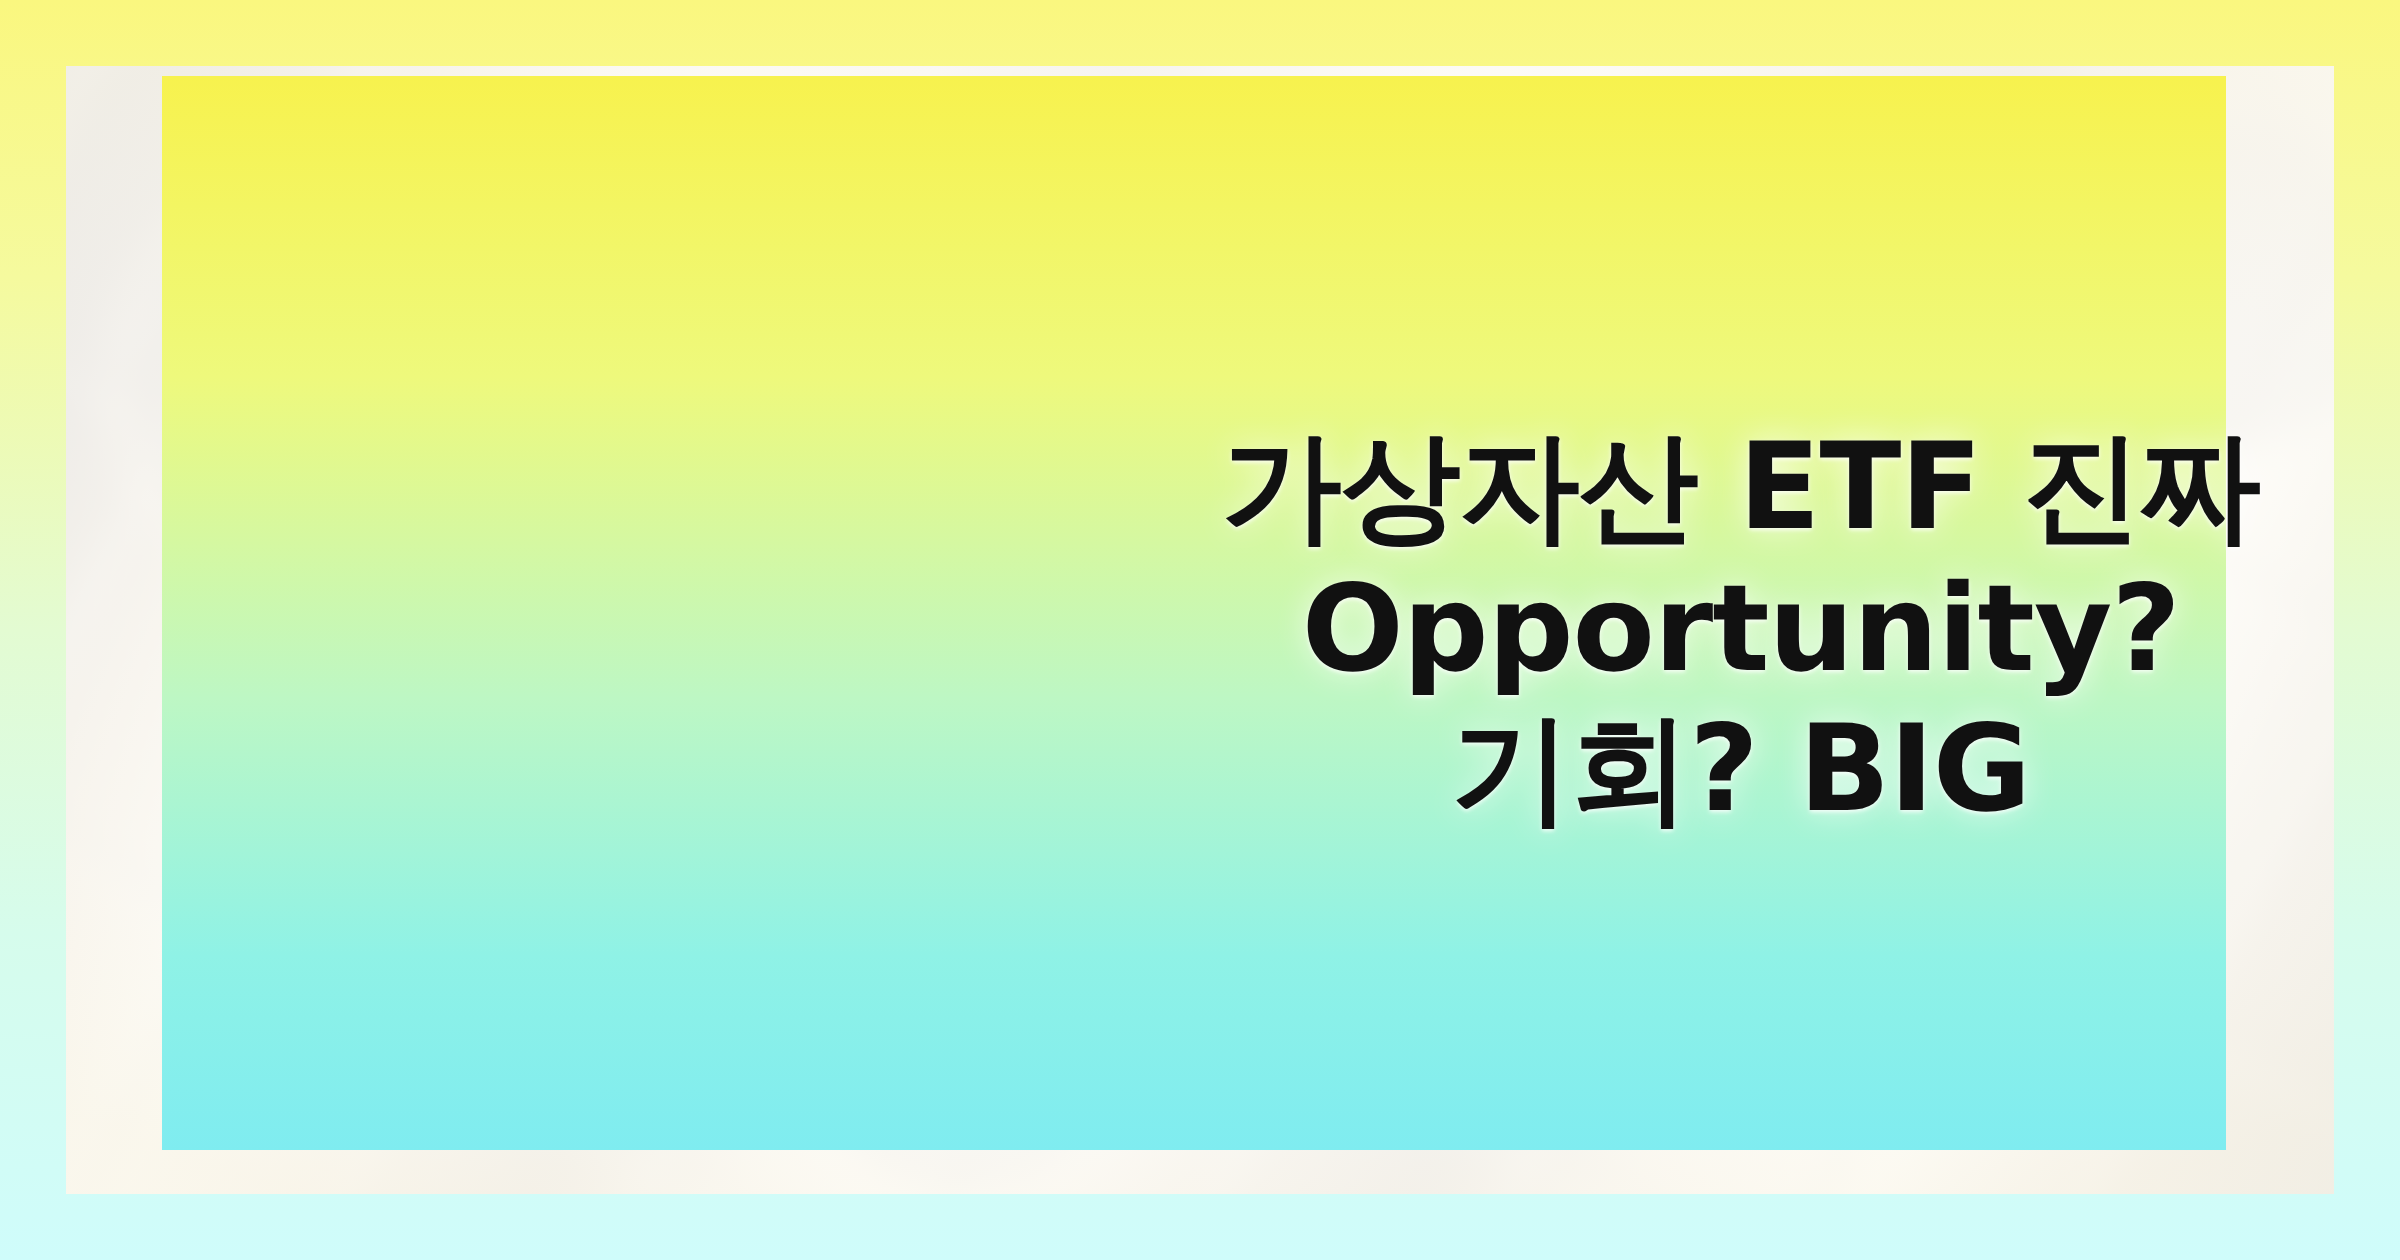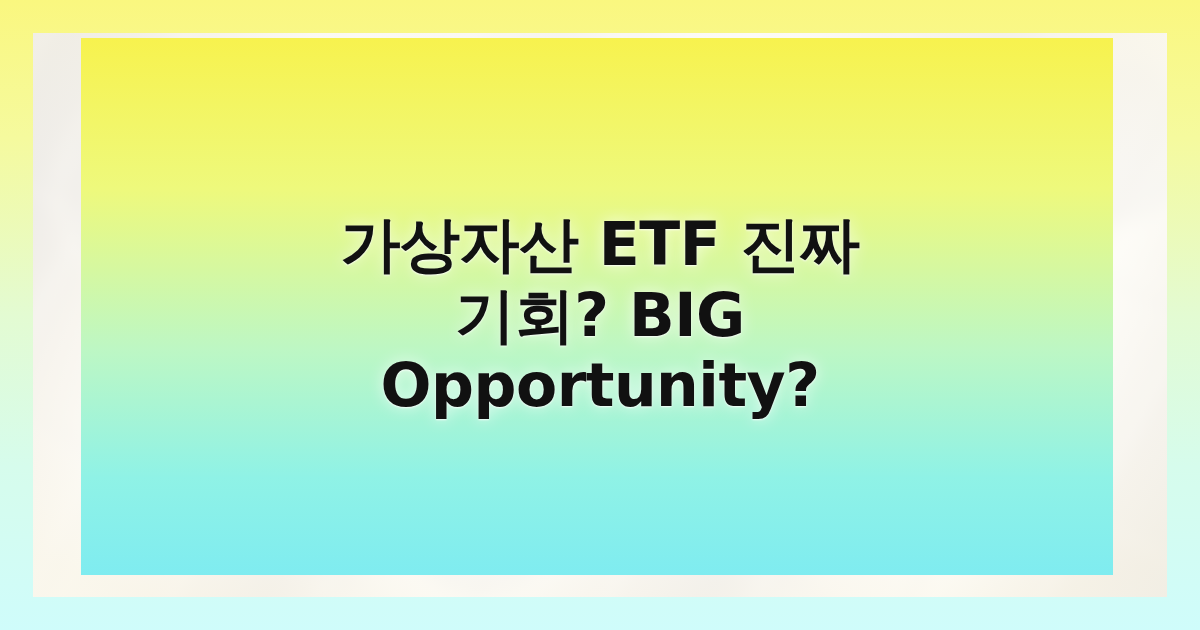--- a/index.html
+++ b/index.html
@@ -92,21 +92,21 @@
     box-sizing:border-box;border:2px solid transparent;
     background:
       linear-gradient(#ffffff00,#ffffff00) padding-box,
       linear-gradient(180deg,#f7f24e 0%,#eef97c 28%,#bdf7c4 58%,#8ff2e6 82%,#7fecf0 100%) border-box;
     pointer-events:none;
   }
 
   
   .title-wrap{
     position:absolute;left:0;right:0;top:0;bottom:0;
-    display:flex;align-items:center;justify-content:center;
+    display:flex;align-items:center;justify-content:flex-end;
   }
   .title{
     margin:0;padding:0 70px;text-align:center;
     font-family:"DejaVu Sans","Liberation Sans",sans-serif;
     font-weight:700;font-size:60px;line-height:1.18;
     letter-spacing:-0.5px;color:#111111;
     text-shadow:0 1px 2px rgba(255,255,255,0.85), 0 0 16px rgba(255,255,255,0.7);
     max-width:760px;
   }
   .title .ln{display:block;}
@@ -133,18 +133,18 @@
       </div>
     </div>
     <div class="photo-wash"></div>
   </div>
 
   <div class="inner-rule"></div>
 
   <div class="title-wrap">
     <h1 class="title">
       <span class="ln">가상자산 ETF 진짜</span>
+      <span class="ln">Opportunity?</span>
       <span class="ln">기회? BIG</span>
-      <span class="ln">Opportunity?</span>
     </h1>
   </div>
 
 </div>
 
 </body></html>

